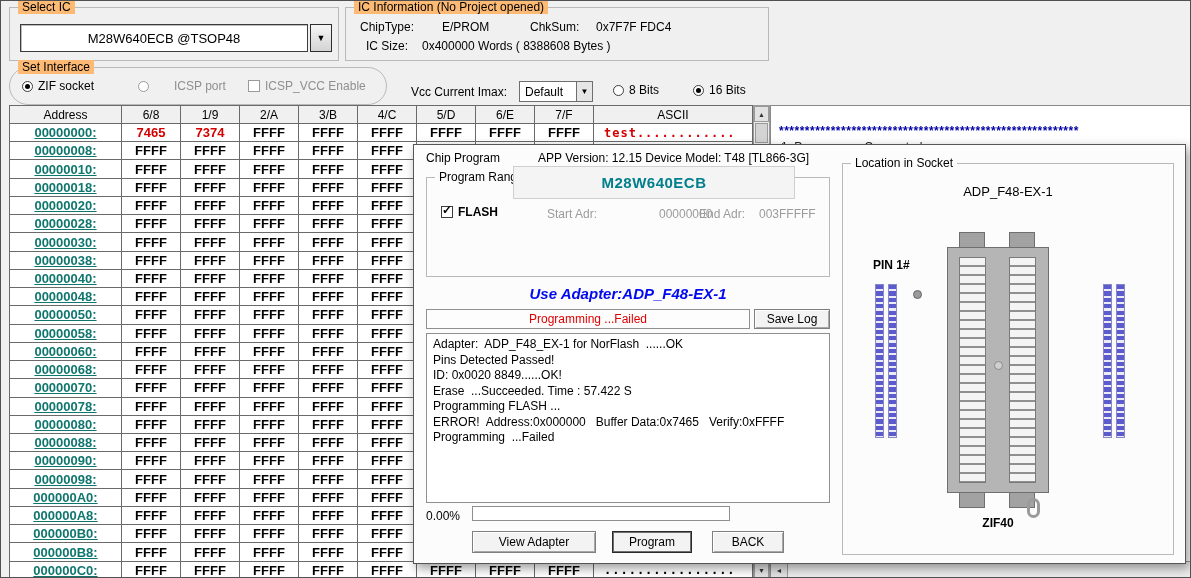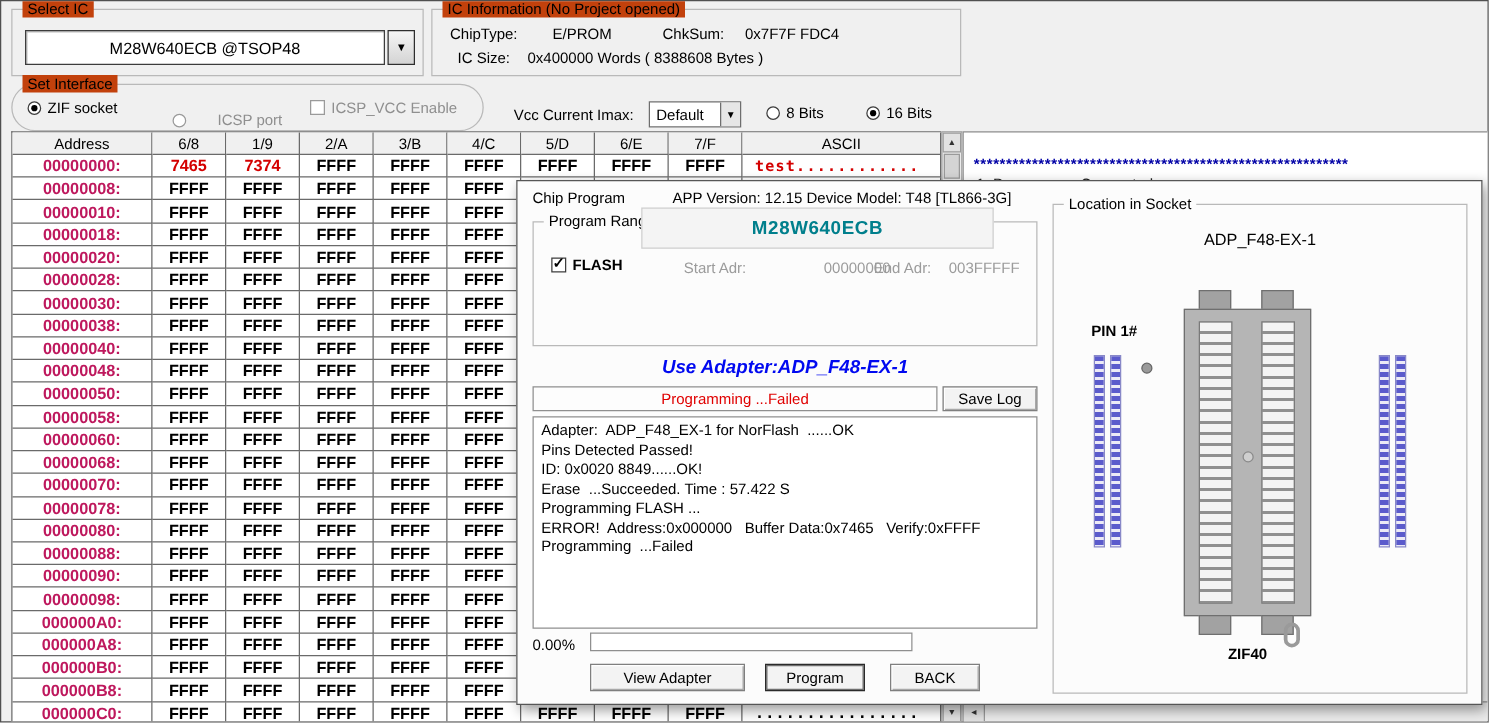--- a/index.html
+++ b/index.html
@@ -4,38 +4,38 @@
 <style>
   * { margin:0; padding:0; box-sizing:border-box; }
   html,body { background:#9a9a9a; }
   body { font-family:"Liberation Sans", sans-serif; }
   .screen {
     position:relative; width:1191px; height:578px; background:#f0f0f0;
     border:1px solid #505050; overflow:hidden; color:#000; font-size:12px;
   }
   
   .group { position:absolute; border:1px solid #b9b9b9; }
-  .glabel { position:absolute; top:-8px; left:8px; background:#c2410c; padding:0 4px; font-size:12px; white-space:nowrap; }
+  .glabel { position:absolute; top:-8px; left:8px; background:#fdba74; padding:0 4px; font-size:12px; white-space:nowrap; }
   .dialog .glabel { background:#fcfcfc; }
   .pos { position:absolute; white-space:nowrap; }
 
   
   .g-select-ic { left:8px; top:6px; width:330px; height:54px; }
   .ic-combo { position:absolute; left:10px; top:16px; width:288px; height:28px; background:#fff;
     border:1px solid #3c3c3c; box-shadow:inset 1px 1px 0 #bdbdbd; display:flex; align-items:center; justify-content:center; font-size:13px; }
   .ic-combo-btn { position:absolute; left:300px; top:16px; width:22px; height:28px;
     background:linear-gradient(#f5f5f5,#d4d4d4); border:1px solid #2e2e2e; display:flex; align-items:center; justify-content:center; font-size:9px; }
 
   .g-ic-info { left:344px; top:6px; width:424px; height:54px; }
   .ci1 { left:14px; top:12px; } .ci2 { left:96px; top:12px; } .ci3 { left:184px; top:12px; } .ci4 { left:250px; top:12px; }
   .ci5 { left:20px; top:31px; } .ci6 { left:76px; top:31px; }
 
   .g-interface { left:8px; top:66px; width:378px; height:38px;border-radius:19px; }
   .ctl-row { position:absolute; display:flex; align-items:center; gap:5px; white-space:nowrap;justify-content:center; }
-  .ri-zif { left:12px; top:11px; } .ri-icsp { left:128px; top:21px;gap:25px; } .ri-vcc { left:238px; top:11px; }
+  .ri-zif { left:12px; top:11px; } .ri-icsp { left:128px; top:11px;gap:25px; } .ri-vcc { left:238px; top:11px; }
   .ri-8 { left:612px; top:82px; } .ri-16 { left:692px; top:82px; }
   .dis { color:#8f8f8f; }
 
   .radio { display:inline-block; width:11px; height:11px; border-radius:50%; background:#fff; border:1px solid #3c3c3c; position:relative; flex:0 0 auto; }
   .radio.sel::after { content:""; position:absolute; left:2px; top:2px; width:5px; height:5px; border-radius:50%; background:#000; }
   .radio.disr { border-color:#9a9a9a; }
   .checkbox { display:inline-block; width:12px; height:12px; background:#fff; border:1px solid #3c3c3c; position:relative; flex:0 0 auto; }
   .checkbox.disr { border-color:#9a9a9a; }
   .checkbox .chk { position:absolute; left:0px; top:-4px; font-size:12px; font-weight:bold; color:#000; }
 
@@ -47,21 +47,21 @@
   
   .hex-table { position:absolute; left:8px; top:104px; width:744px; height:474px; background:#fff;
     border-top:1px solid #6a6a6a; border-left:1px solid #6a6a6a; }
   .hex-header { display:flex; height:18px; }
   .hcell { display:flex; align-items:center; justify-content:center; background:#f0f0f0;
     border-right:1px solid #6a6a6a; border-bottom:1px solid #6a6a6a; font-size:12px; }
   .hcell.addr { width:112px; } .hcell.hexv { width:59px; } .hcell.ascii { flex:1; }
   .hex-row { display:flex; height:18.24px; }
   .cell { display:flex; align-items:center; justify-content:center; border-right:1px solid #6a6a6a; border-bottom:1px solid #6a6a6a;
     font-weight:bold; font-size:13px; }
-  .cell.addr { width:112px; color:#be185d; }
+  .cell.addr { width:112px; color:#0f766e;text-decoration:underline; }
   .cell.hexv { width:59px; }
   .cell.ascii { flex:1; justify-content:flex-start; padding-left:10px; font-family:"DejaVu Sans Mono", monospace; font-size:12px; letter-spacing:1px; }
   .red { color:#d40000; }
 
   
   .vscroll { position:absolute; left:752px; top:104px; width:17px; height:474px; background:#ececec; border:1px solid #9a9a9a; }
   .sb-btn { position:absolute; left:0; right:0; height:16px; background:#e2e2e2; border:1px solid #9a9a9a;
     display:flex; align-items:center; justify-content:center; font-size:7px; color:#333; }
   .sb-up { top:0; } .sb-down { bottom:0; }
   .sb-thumb { position:absolute; left:1px; right:1px; top:17px; height:20px; background:#d4d4d4; border:1px solid #9a9a9a; }

